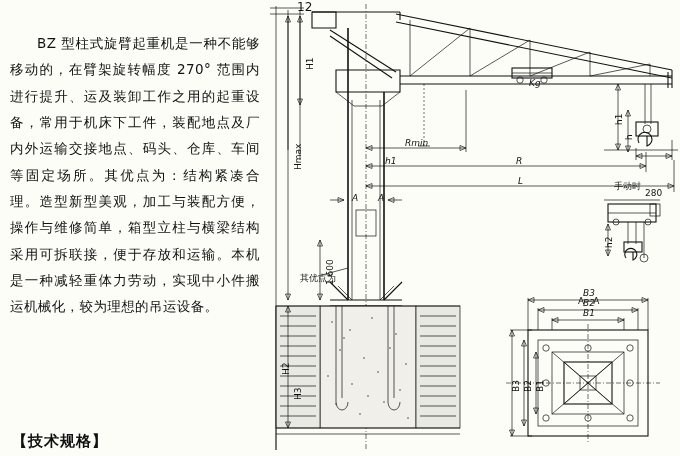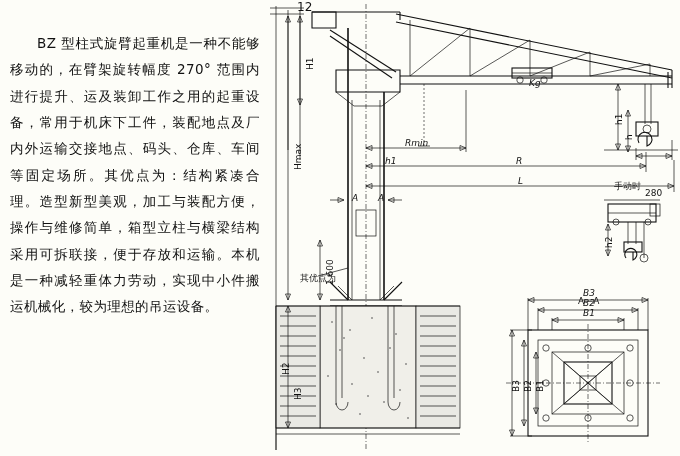--- a/index.html
+++ b/index.html
@@ -43,20 +43,21 @@
   .conc{fill:#f0efe9;}
 </style>
 </head>
 <body>
 
 <div class="page">
 
   <div class="desc">
     <p>BZ 型柱式旋臂起重机是一种不能够移动的，在臂架旋转幅度 270° 范围内进行提升、运及装卸工作之用的起重设备，常用于机床下工件，装配地点及厂内外运输交接地点、码头、仓库、车间等固定场所。其优点为：结构紧凑合理。造型新型美观，加工与装配方便，操作与维修简单，箱型立柱与横梁结构采用可拆联接，便于存放和运输。本机是一种减轻重体力劳动，实现中小件搬运机械化，较为理想的吊运设备。</p>
   </div>
+  <div class="spec-title">【技术规格】</div>
 
   <svg width="680" height="456">
 
     <line class="st thin" x1="276" y1="6" x2="276" y2="450"></line>
     <line class="st thin" x1="288" y1="10" x2="288" y2="150"></line>
     <line class="st thin" x1="300" y1="10" x2="300" y2="160"></line>
 
     <line class="st thin" x1="270" y1="8" x2="304" y2="8"></line>
     <line class="st thin" x1="270" y1="14" x2="304" y2="14"></line>
 

